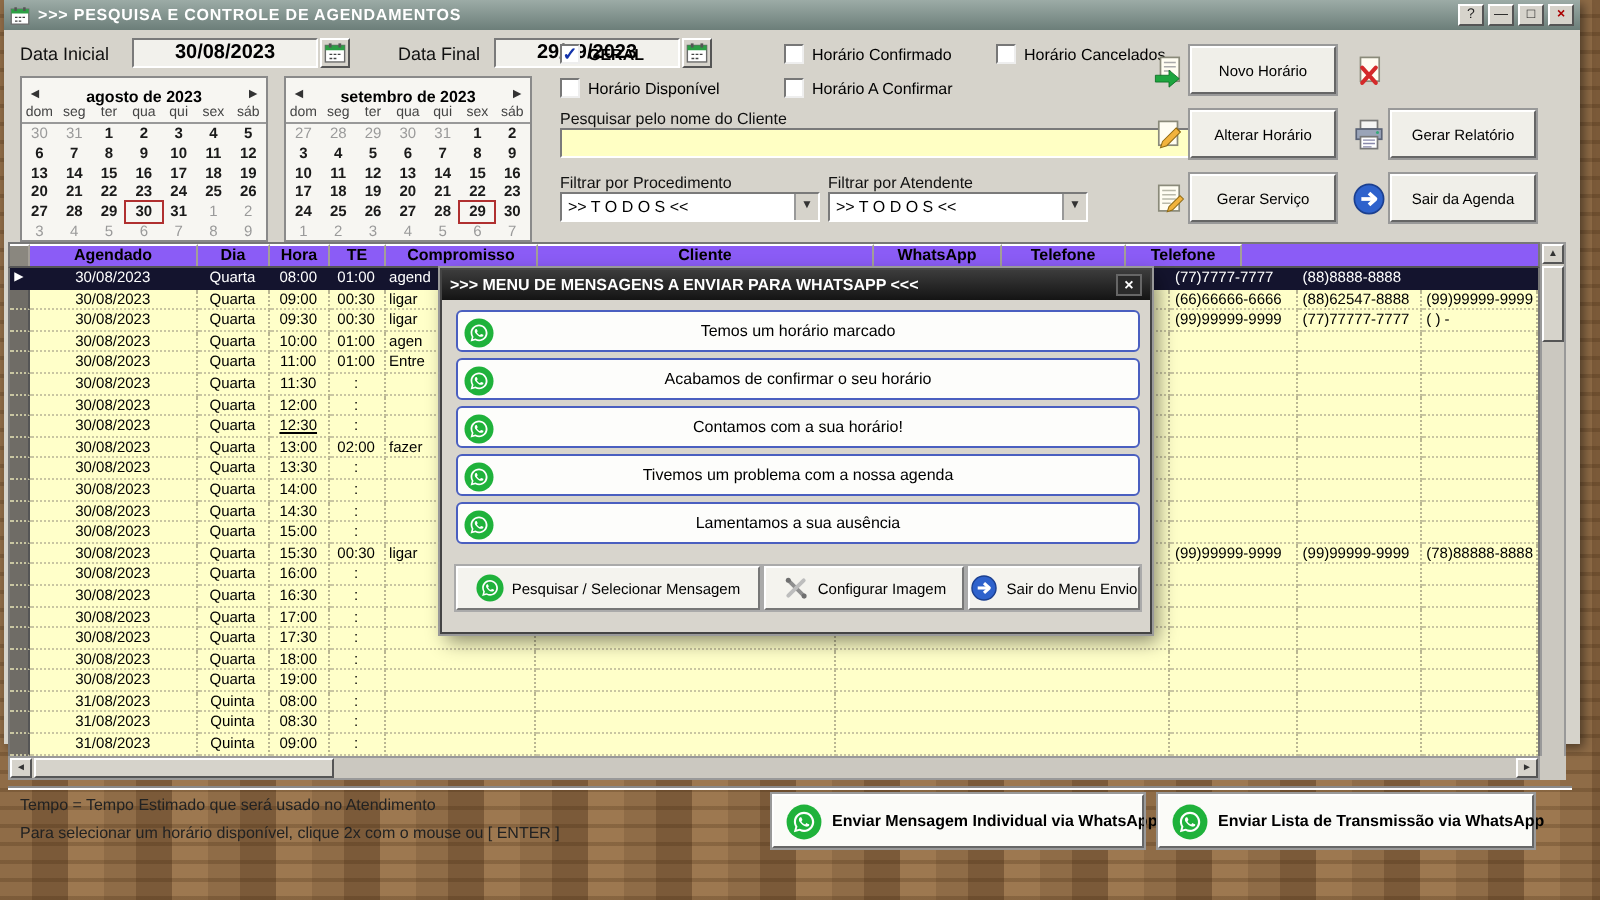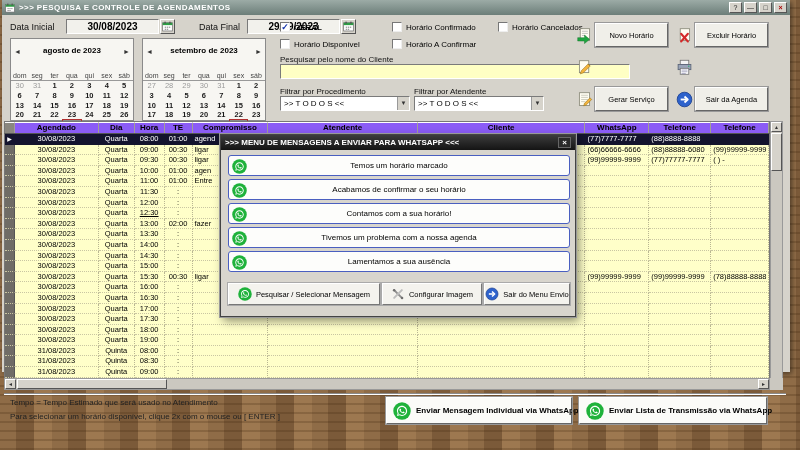--- a/index.html
+++ b/index.html
@@ -22,21 +22,21 @@
   .win-btn{width:13px;height:11px;background:#d6d3cb;border:1px solid;border-color:#fff #555 #555 #fff;font-size:7px;line-height:9px;text-align:center;color:#222}
   .win-btn.close{color:#a00;font-weight:bold}
 
   
   .lbl{position:absolute;font-size:9px;color:#111;white-space:nowrap}
   .datefield{position:absolute;height:15px;width:93px;background:#f2f1ec;border:1px solid;border-color:#7a7a7a #fff #fff #7a7a7a;font-size:10px;font-weight:bold;text-align:center;line-height:13px}
   .calbtn{position:absolute;width:15px;height:15px;border:1px solid;border-color:#fff #555 #555 #fff;background:#d6d3cb;padding:1px}
 
   .calendar{position:absolute;top:38px;width:124px;height:83px;background:#f7f6f2;border:1px solid #8a8a8a}
   #cal0{left:8px}#cal1{left:140px}
-  .cal-head{height:13px;display:flex;align-items:flex-end;justify-content:space-between;padding:16px 3px}
+  .cal-head{height:13px;display:flex;align-items:flex-start;justify-content:space-between;padding:5px 3px}
   .cal-nav{font-size:7px;color:#333}
   .cal-title{font-weight:bold;font-size:8px}
   .cal-dow{display:flex;border-bottom:1px solid #999;height:10px}
   .dow-cell{width:14.28%;text-align:center;color:#444;font-size:7px;line-height:10px}
   .cal-days{display:flex;flex-wrap:wrap}
   .day-cell{width:14.28%;height:9.8px;line-height:9.8px;text-align:center;font-size:7.5px;font-weight:bold;color:#1a1a1a}
   .day-cell.muted{color:#9a9a9a;font-weight:normal}
   .day-cell.sel{outline:1px solid #b03030}
 
   .checkbox{position:absolute;display:flex;align-items:center;gap:4px;font-size:8px;white-space:nowrap}
@@ -316,41 +316,42 @@
         </div>
         <div class="action-btn">Novo Horário</div>
       </div>
       <div class="action-pair">
         <div class="action-icon">
           <svg viewBox="0 0 20 20">
             <rect x="5" y="2" width="11" height="14" fill="#fffdf2" stroke="#8a8a7a"></rect>
             <path d="M6 8l8 9M14 8l-8 9" stroke="#d42a2a" stroke-width="2.4" stroke-linecap="round"></path>
           </svg>
         </div>
-        <div class="action-btn">Excluir Horário</div>
       </div>
       <div class="action-pair">
         <div class="action-icon">
           <svg viewBox="0 0 20 20">
             <rect x="4" y="2" width="11" height="14" fill="#fffdf2" stroke="#8a8a7a"></rect>
             <path d="M5 17.5l1.2-3.7 8-8 2.5 2.5-8 8z" fill="#f2b33d" stroke="#8f6a14" stroke-width="0.6"></path>
             <path d="M14.2 5.8l2.5 2.5" stroke="#8f6a14" stroke-width="0.6"></path>
           </svg>
         </div>
+        <div class="action-btn">Alterar Horário</div>
       </div>
       <div class="action-pair">
         <div class="action-icon">
           <svg viewBox="0 0 20 20">
             <rect x="5" y="1.5" width="10" height="5" fill="#f4f4f4" stroke="#777"></rect>
             <rect x="2.5" y="6.5" width="15" height="6" fill="#9aa4b8" stroke="#5a6377"></rect>
             <circle cx="15" cy="8.5" r="0.9" fill="#3a7"></circle>
             <rect x="5" y="11" width="10" height="7" fill="#fff" stroke="#777"></rect>
             <path d="M6.5 13h7M6.5 15h7M6.5 17h5" stroke="#88a" stroke-width="0.8"></path>
           </svg>
         </div>
+        <div class="action-btn">Gerar Relatório</div>
       </div>
       <div class="action-pair">
         <div class="action-icon">
           <svg viewBox="0 0 20 20">
             <rect x="4" y="2" width="12" height="15" fill="#fffdf2" stroke="#8a8a7a"></rect>
             <path d="M6 5h8M6 7.5h8M6 10h8M6 12.5h5" stroke="#b9b9a9" stroke-width="0.8"></path>
             <path d="M9 17.5l1-3 6.5-6.5 2 2L12 16.5z" fill="#f2b33d" stroke="#8f6a14" stroke-width="0.6"></path>
           </svg>
         </div>
         <div class="action-btn">Gerar Serviço</div>
@@ -367,21 +368,20 @@
       </div>
     </div>
 
   <div id="grid-header">
       <div class="gh-cell sel-col" style="width: 10px;"></div>
       <div class="gh-cell" style="width: 84px;">Agendado</div>
       <div class="gh-cell" style="width: 36px;">Dia</div>
       <div class="gh-cell" style="width: 30px;">Hora</div>
       <div class="gh-cell" style="width: 28px;">TE</div>
       <div class="gh-cell" style="width: 76px;">Compromisso</div>
-      <div class="gh-cell" style="width: 150px;">Atendente</div>
       <div class="gh-cell" style="width: 168px;">Cliente</div>
       <div class="gh-cell" style="width: 64px;">WhatsApp</div>
       <div class="gh-cell" style="width: 62px;">Telefone</div>
       <div class="gh-cell" style="width: 58px;">Telefone</div>
     </div>
   <div id="grid-rows">
       <div class="g-row sel-row">
         <div class="g-cell ac sel-col" style="width: 10px;">▶</div>
         <div class="g-cell ac" style="width: 84px;">30/08/2023</div>
         <div class="g-cell ac" style="width: 36px;">Quarta</div>
@@ -397,21 +397,21 @@
       <div class="g-row">
         <div class="g-cell ac sel-col" style="width: 10px;"></div>
         <div class="g-cell ac" style="width: 84px;">30/08/2023</div>
         <div class="g-cell ac" style="width: 36px;">Quarta</div>
         <div class="g-cell ac" style="width: 30px;">09:00</div>
         <div class="g-cell ac" style="width: 28px;">00:30</div>
         <div class="g-cell al" style="width: 76px;">ligar</div>
         <div class="g-cell al" style="width: 150px;"></div>
         <div class="g-cell al" style="width: 168px;"></div>
         <div class="g-cell al" style="width: 64px;">(66)66666-6666</div>
-        <div class="g-cell al" style="width: 62px;">(88)88888-6080</div>
+        <div class="g-cell al" style="width: 62px;">(88)62547-8888</div>
         <div class="g-cell al" style="width: 58px;">(99)99999-9999</div>
       </div>
       <div class="g-row">
         <div class="g-cell ac sel-col" style="width: 10px;"></div>
         <div class="g-cell ac" style="width: 84px;">30/08/2023</div>
         <div class="g-cell ac" style="width: 36px;">Quarta</div>
         <div class="g-cell ac" style="width: 30px;">09:30</div>
         <div class="g-cell ac" style="width: 28px;">00:30</div>
         <div class="g-cell al" style="width: 76px;">ligar</div>
         <div class="g-cell al" style="width: 150px;"></div>

